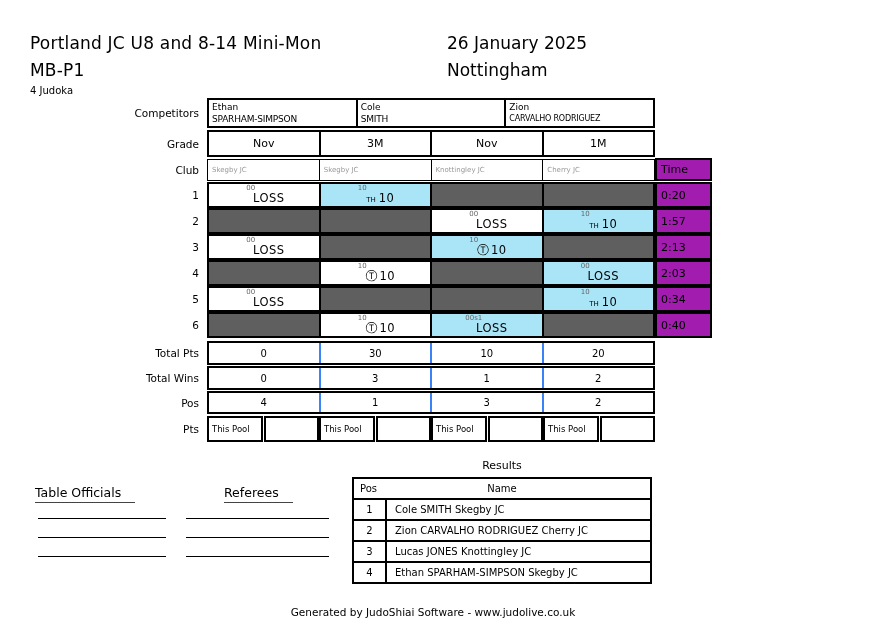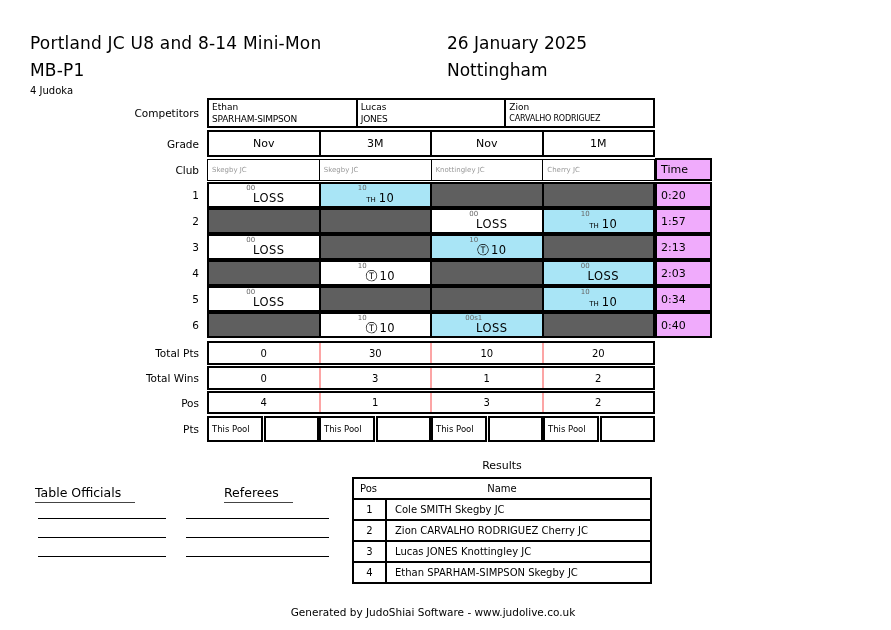--- a/index.html
+++ b/index.html
@@ -40,26 +40,26 @@
   .match-cell.gray{background:var(--gray);}
   .match-cell.cyan{background:var(--cyan);}
   .cell-code{position:absolute;top:1px;left:0;right:0;text-align:center;font-size:7px;
              line-height:1;color:var(--code);transform:translateX(-13px);}
   .cell-main{position:absolute;bottom:2px;left:0;right:0;text-align:center;font-size:11.5px;
              line-height:1;transform:translateX(5px);letter-spacing:0.5px;white-space:nowrap;}
   .mark-th{font-size:7px;margin-right:3px;letter-spacing:0;}
   .mark-t{font-size:12px;margin-right:2px;letter-spacing:0;}
   
   .time-box{position:absolute;left:655px;width:57px;border:2px solid #000;box-sizing:border-box;
-            background:#f0abfc;display:flex;align-items:center;padding-left:4px;font-size:11px;}
+            background:#a21caf;display:flex;align-items:center;padding-left:4px;font-size:11px;}
   
   .sum-row{position:absolute;left:207px;width:448px;border:2px solid #000;box-sizing:border-box;
            display:flex;background:#fff;}
   .sum-cell{flex:1;display:flex;align-items:center;justify-content:center;font-size:10px;box-sizing:border-box;}
-  .sum-cell + .sum-cell{border-left:2px solid #fca5a5;}
+  .sum-cell + .sum-cell{border-left:2px solid #3b82f6;}
   .pts-row{position:absolute;left:207px;width:448px;height:26px;display:flex;}
   .pts-col{width:112px;display:flex;box-sizing:border-box;}
   .pts-sub{flex:1;border:2px solid #000;box-sizing:border-box;margin-left:1px;background:#fff;
            display:flex;align-items:center;font-size:8.5px;padding-left:3px;}
   .pts-sub:first-child{margin-left:0;}
   
   .results-title{position:absolute;left:352px;top:459px;width:300px;text-align:center;font-size:11px;}
   .results-table{position:absolute;left:352px;top:477px;width:300px;border:2px solid #000;
                  box-sizing:border-box;background:#fff;}
   .results-header{height:19px;position:relative;font-size:10px;}
@@ -91,21 +91,21 @@
   <div class="rlabel" style="top:98px;height:30px;">Competitors</div>
   <div class="rlabel" style="top:130px;height:27px;">Grade</div>
   <div class="rlabel" style="top:159px;height:22px;">Club</div>
   <div class="rlabel" style="top:341px;height:24px;">Total Pts</div>
   <div class="rlabel" style="top:366px;height:24px;">Total Wins</div>
   <div class="rlabel" style="top:391px;height:23px;">Pos</div>
   <div class="rlabel" style="top:416px;height:26px;">Pts</div>
 
   <div class="hdr-row" style="top:98px;height:30px;" id="competitors-row">
       <div class="hdr-cell comp-cell"><span>Ethan</span><span class="comp-last">SPARHAM-SIMPSON</span></div>
-      <div class="hdr-cell comp-cell"><span>Lucas</span><span class="comp-last">JONES</span></div>
+      <div class="hdr-cell comp-cell"><span>Cole</span><span class="comp-last">SMITH</span></div>
       <div class="hdr-cell comp-cell"><span>Zion</span><span class="comp-last" style="font-size: 8px;">CARVALHO RODRIGUEZ</span></div>
     </div>
   <div class="hdr-row" style="top:130px;height:27px;" id="grade-row">
       <div class="hdr-cell grade-cell">Nov</div>
       <div class="hdr-cell grade-cell">3M</div>
       <div class="hdr-cell grade-cell">Nov</div>
       <div class="hdr-cell grade-cell">1M</div>
     </div>
   <div class="hdr-row club-row" style="top:159px;height:22px;" id="club-row">
       <div class="hdr-cell club-cell">Skegby JC</div>

